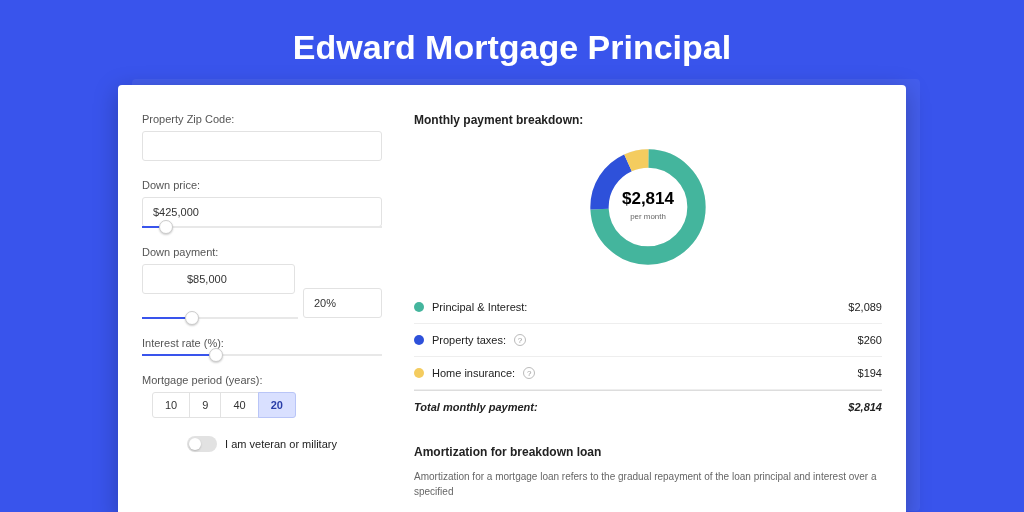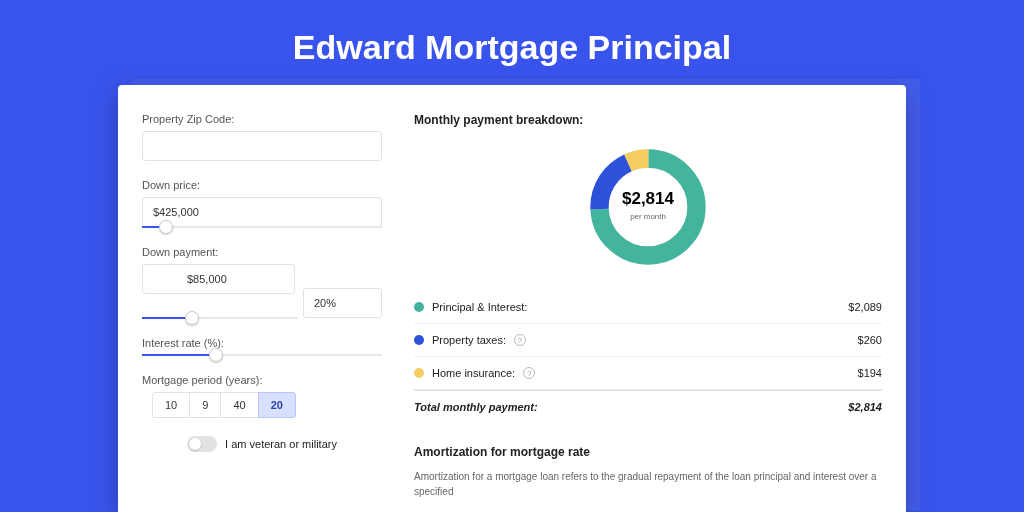--- a/index.html
+++ b/index.html
@@ -153,16 +153,16 @@
           <span class="help">?</span>
         </div>
         <span>$194</span>
       </div>
       <div class="l-row total">
         <span>Total monthly payment:</span>
         <span>$2,814</span>
       </div>
     </div>
 
-    <div class="amort-head">Amortization for mortgage rate</div>
+    <div class="amort-head">Amortization for breakdown loan</div>
     <div class="amort-text">Amortization for a mortgage loan refers to the gradual repayment of the loan principal and interest over a specified</div>
   </div>
 </div>
 
 </body></html>

